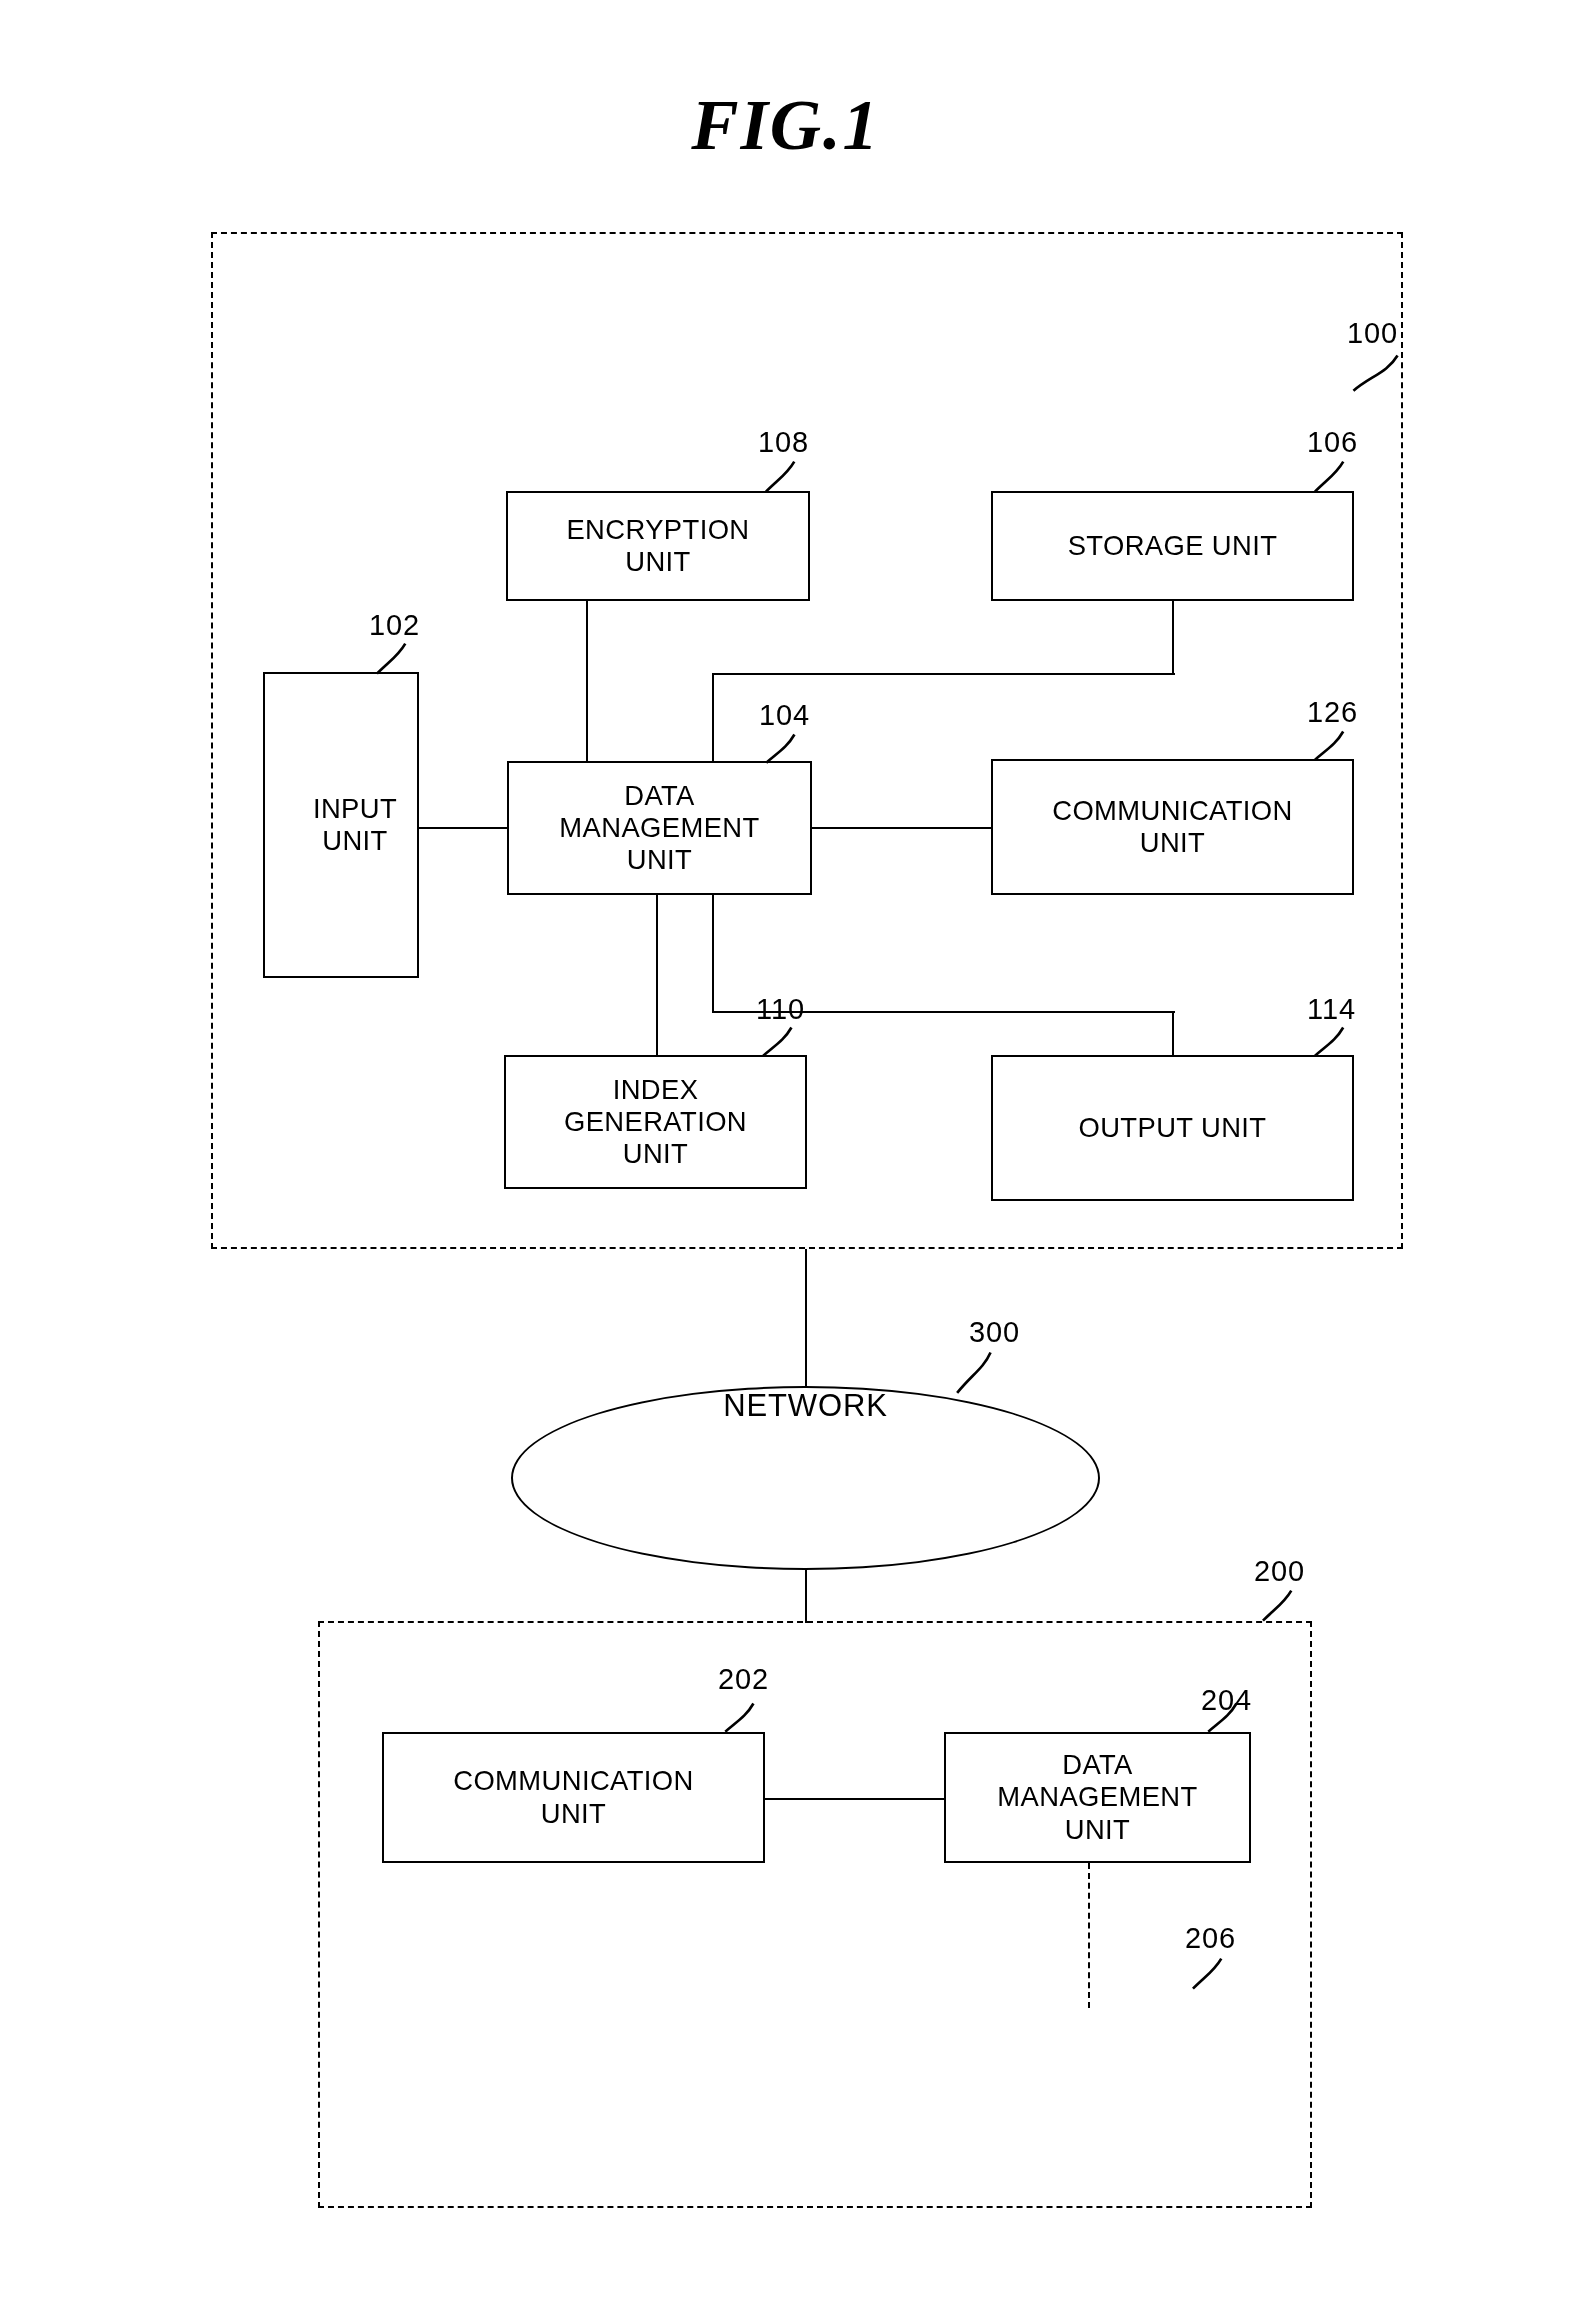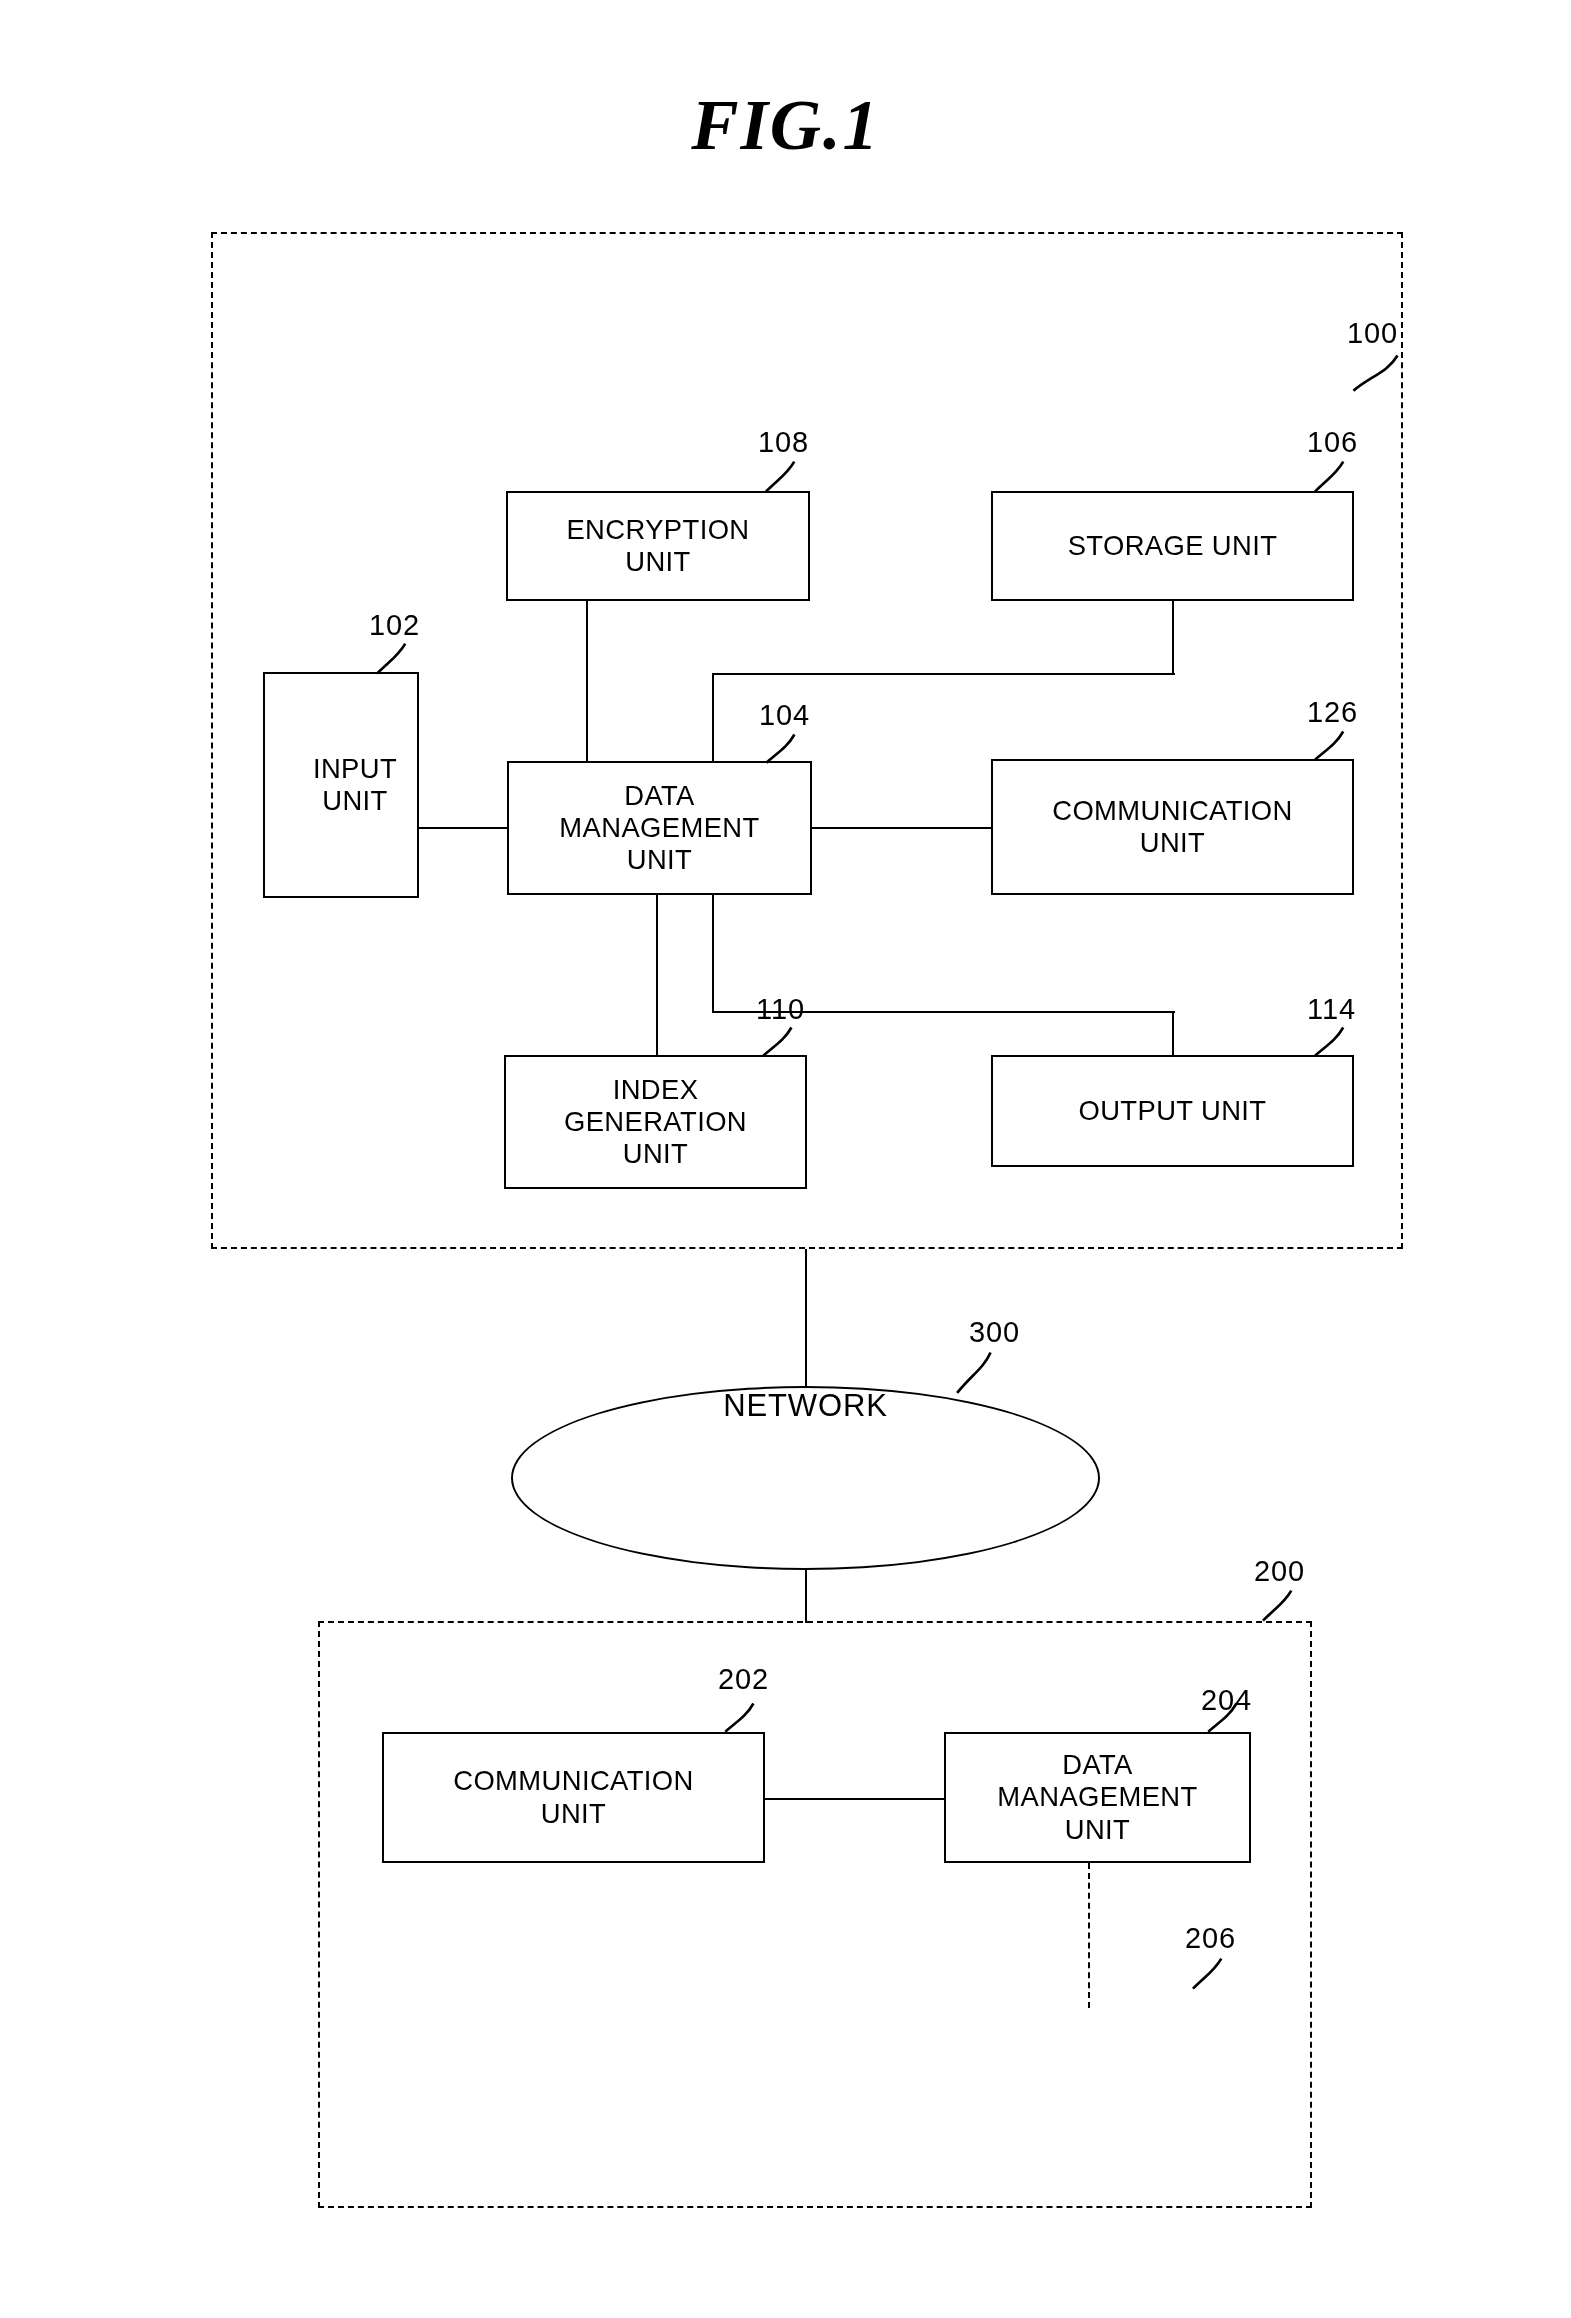--- a/index.html
+++ b/index.html
@@ -167,21 +167,21 @@
   </svg>
 
   <div class="solidbox" style="left:991px; top:491px; width:363px; height:110px;">
     <span>STORAGE UNIT</span>
   </div>
   <div class="ref" style="left:1307px; top:426px;text-align:right;">106</div>
   <svg class="leader" style="left:1290px; top:458px; width:80px; height:46px;" viewBox="0 0 90 52" width="80" height="46">
     <path d="M 60 4 C 52 18, 42 24, 28 38" stroke="#000" stroke-width="3" fill="none"></path>
   </svg>
 
-  <div class="solidbox" style="left:263px; top:672px; width:156px; height:226px;padding-left:28px;">
+  <div class="solidbox" style="left:263px; top:672px; width:156px; height:306px;padding-left:28px;">
     <span>
       <span>INPUT</span>
       <span>UNIT</span>
     </span>
   </div>
   <div class="ref" style="left:369px; top:609px;">102</div>
   <svg class="leader" style="left:352px; top:640px; width:80px; height:46px;" viewBox="0 0 90 52" width="80" height="46">
     <path d="M 60 4 C 52 18, 42 24, 28 38" stroke="#000" stroke-width="3" fill="none"></path>
   </svg>
 
@@ -213,21 +213,21 @@
       <span>INDEX</span>
       <span>GENERATION</span>
       <span>UNIT</span>
     </span>
   </div>
   <div class="ref" style="left:756px; top:993px;">110</div>
   <svg class="leader" style="left:740px; top:1024px; width:80px; height:44px;" viewBox="0 0 90 50" width="80" height="44">
     <path d="M 58 4 C 50 18, 40 24, 26 36" stroke="#000" stroke-width="3" fill="none"></path>
   </svg>
 
-  <div class="solidbox" style="left:991px; top:1055px; width:363px; height:112px;">
+  <div class="solidbox" style="left:991px; top:1055px; width:363px; height:146px;">
     <span>OUTPUT UNIT</span>
   </div>
   <div class="ref" style="left:1307px; top:993px;">114</div>
   <svg class="leader" style="left:1290px; top:1024px; width:80px; height:44px;" viewBox="0 0 90 50" width="80" height="44">
     <path d="M 60 4 C 52 18, 42 24, 28 36" stroke="#000" stroke-width="3" fill="none"></path>
   </svg>
 
   <div class="vline" style="left:586px; top:601px; height:163px;"></div>
 
   <div class="vline" style="left:1172px; top:601px; height:74px;"></div>

